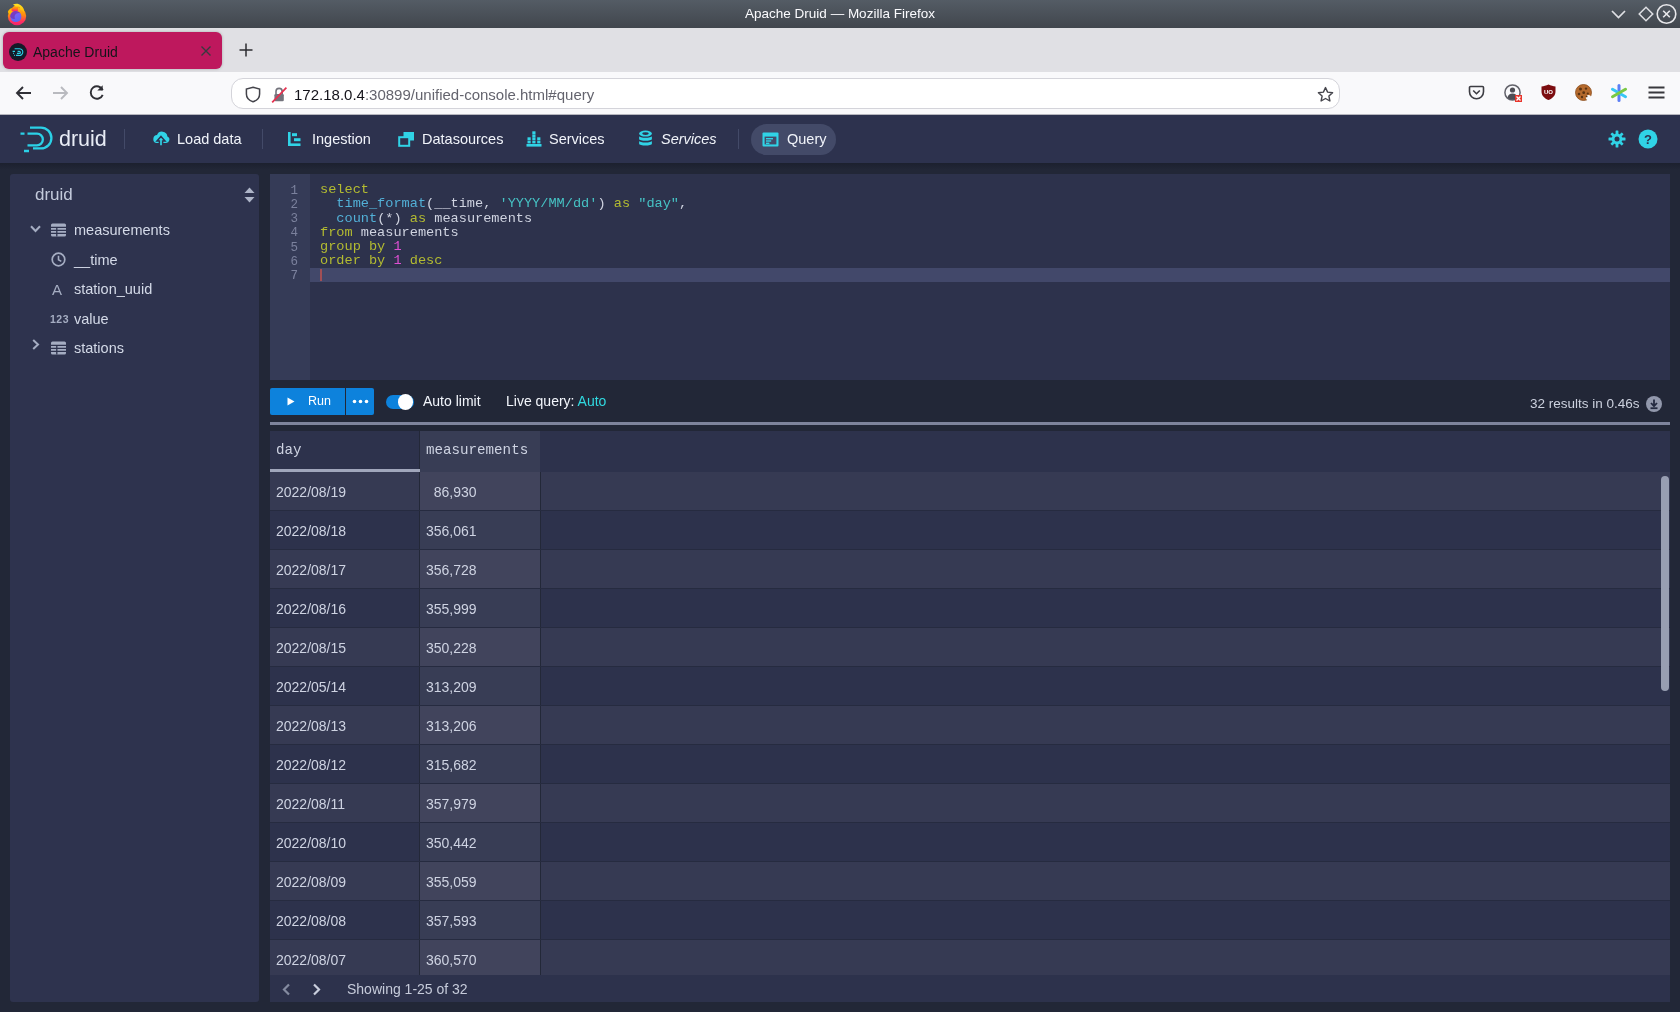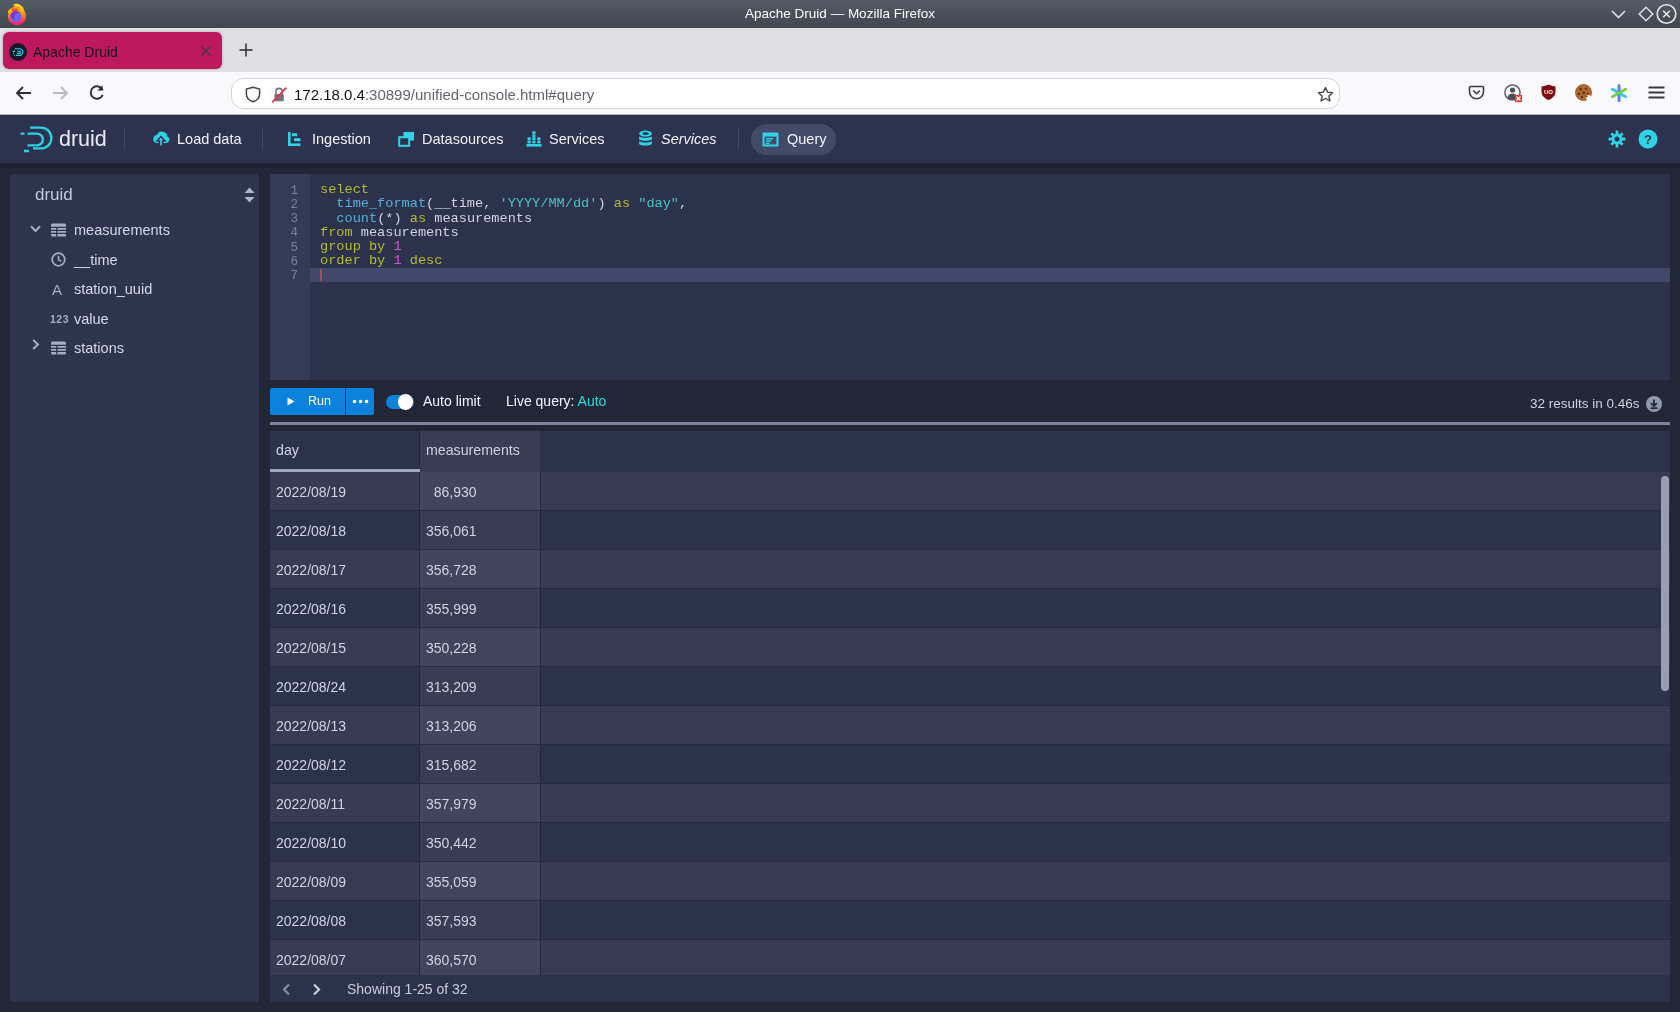--- a/index.html
+++ b/index.html
@@ -44,21 +44,21 @@
 #cursor { position:absolute; left:50px; top:94.5px; width:2px; height:12.5px; background:#a14f55; }
 
 #runbar { position:absolute; left:0; top:206px; width:1400px; height:56px; }
 #runbtn { position:absolute; left:0; top:7.5px; width:75px; height:27px; background:#0d82dc; border-radius:2px 0 0 2px; color:#fff; }
 #morebtn { position:absolute; left:76px; top:7.5px; width:28px; height:27px; background:#0d82dc; border-radius:0 2px 2px 0; }
 #toggle { position:absolute; left:116px; top:14.5px; width:27.5px; height:14.5px; background:#0d82dc; border-radius:8px; }
 #knob { position:absolute; left:11.5px; top:-0.5px; width:15.5px; height:15.5px; background:#fff; border-radius:50%; }
 #divider { position:absolute; left:0; top:248px; width:1400px; height:3px; background:#7e849c; }
 
 #tablewrap { position:absolute; left:0; top:257px; width:1400px; height:544px; background:#2d324c; overflow:hidden; }
-.hcell { position:absolute; top:0; height:41px; font-size:14.2px; color:#ced3e2; }
+.hcell { position:absolute; top:0; height:41px; font-size:14.2px; color:#ced3e2;font-family:Liberation Mono, monospace; }
 #rows { position:absolute; left:0; top:41px; width:1400px; }
 .r { position:absolute; left:0; width:1400px; height:39px; border-bottom:1px solid #262b40; box-sizing:border-box; }
 .r .c1 { position:absolute; left:0; top:0; width:150px; height:38px; border-right:1px solid #232838; color:#ced3e2; font-size:14px; line-height:40px; padding-left:6px; }
 .r .c2 { position:absolute; left:150px; top:0; width:121px; height:38px; border-right:1px solid #232838; color:#ced3e2; font-size:14px; line-height:40px; padding-left:6px; background:rgba(255,255,255,0.055); }
 .r.odd .bgall { position:absolute; left:0; top:0; width:1400px; height:38px; background:rgba(255,255,255,0.042); }
 
 #pager { position:absolute; left:0; top:801px; width:1400px; height:27px; background:#2d324c; color:#c6cbda; }
 #scrollthumb { position:absolute; left:1391px; top:302px; width:8px; height:215px; background:#989eb2; border-radius:4px; }
 </style>
 </head>
@@ -375,21 +375,21 @@
       <div class="r" style="top:117px;">
             <div class="c1">2022/08/16</div>
             <div class="c2">355,999</div>
           </div>
       <div class="r odd" style="top:156px;">
             <div class="bgall"></div>
             <div class="c1">2022/08/15</div>
             <div class="c2">350,228</div>
           </div>
       <div class="r" style="top:195px;">
-            <div class="c1">2022/08/24</div>
+            <div class="c1">2022/05/14</div>
             <div class="c2">313,209</div>
           </div>
       <div class="r odd" style="top:234px;">
             <div class="bgall"></div>
             <div class="c1">2022/08/13</div>
             <div class="c2">313,206</div>
           </div>
       <div class="r" style="top:273px;">
             <div class="c1">2022/08/12</div>
             <div class="c2">315,682</div>

